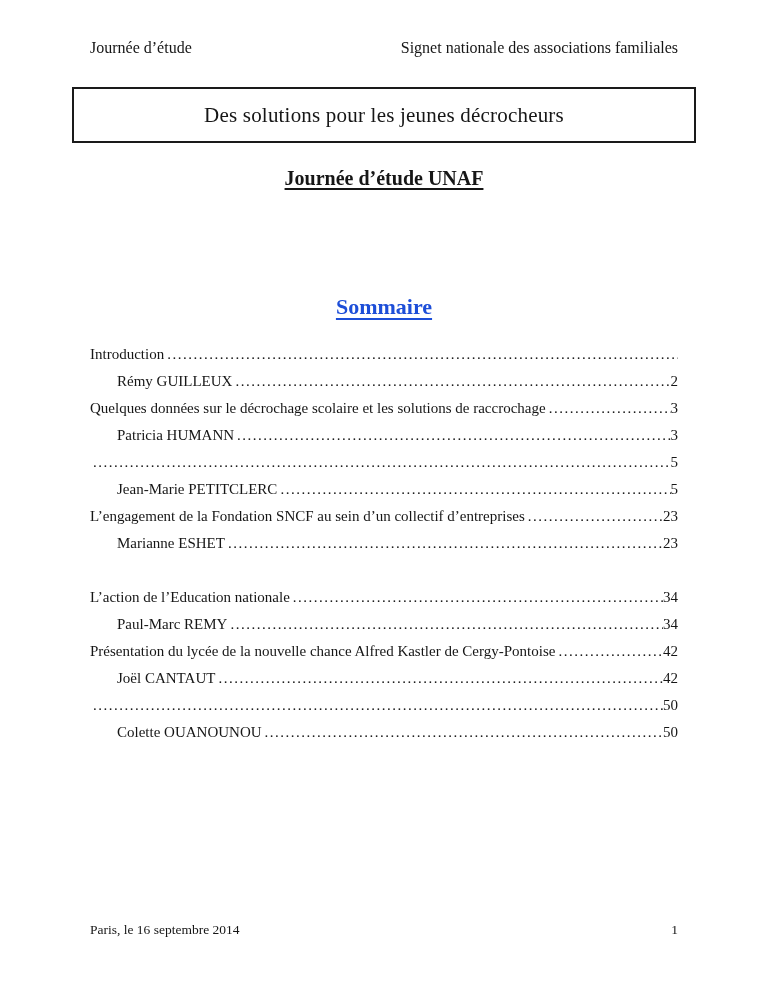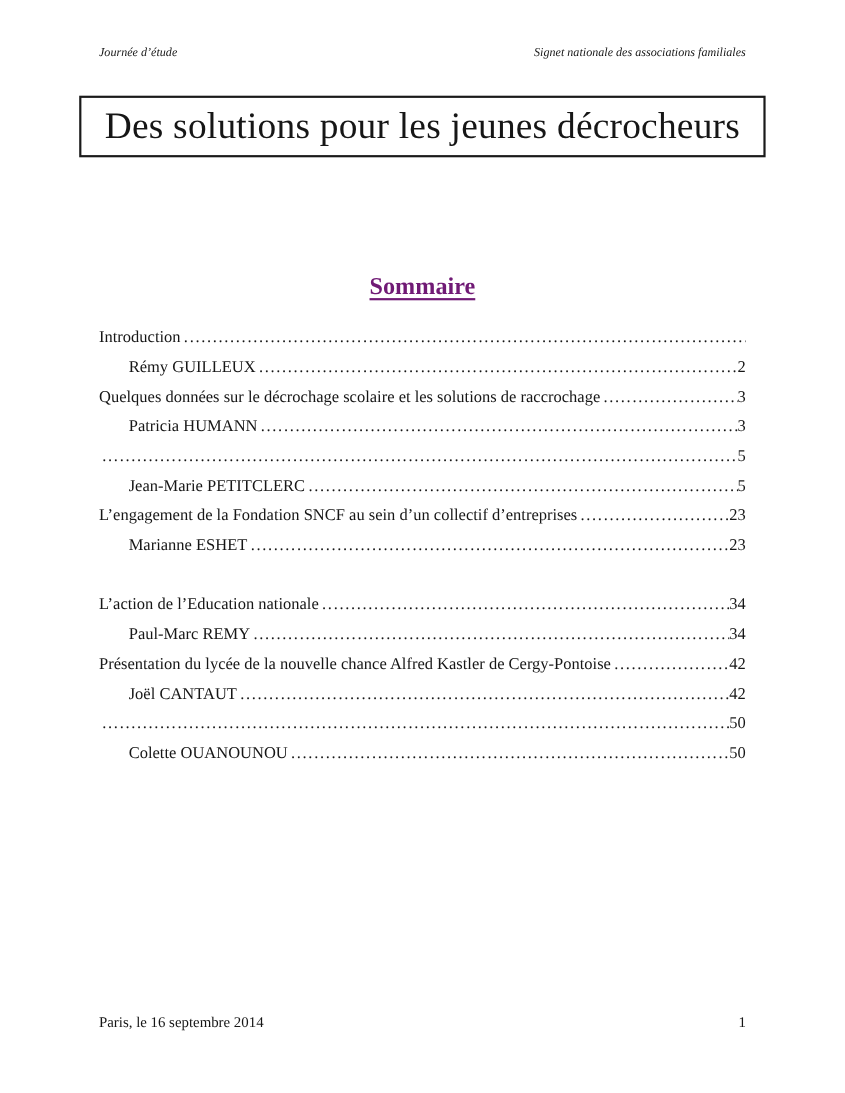--- a/index.html
+++ b/index.html
@@ -14,34 +14,33 @@
     background: #ffffff;
     font-family: "Liberation Serif", "DejaVu Serif", serif;
     color: #161616;
     overflow: hidden;
   }
   .running-header {
     display: flex;
     justify-content: space-between;
     margin: 0 90px;
     padding-top: 40px;
-    font-size: 11px;
+    font-size: 16px;
     line-height: 16px;
-    font-style: italic;
   }
   .title-box {
     margin: 31px 72px 0 72px;
     border: 2px solid #1a1a1a;
     height: 52px;
     display: flex;
     align-items: center;
     justify-content: center;
   }
   .title-box .title-text {
-    font-size: 34px;
+    font-size: 21px;
     letter-spacing: 0.2px;
     white-space: nowrap;
   }
   .subtitle {
     margin-top: 24px;
     text-align: center;
     font-size: 20px;
     font-weight: bold;
     text-decoration: underline;
     text-underline-offset: 3px;
@@ -108,22 +107,23 @@
 
   <div class="running-header">
     <span>Journée d’étude</span>
     <span>Signet nationale des associations familiales</span>
   </div>
 
   <div class="title-box">
     <span class="title-text">Des solutions pour les jeunes décrocheurs</span>
   </div>
 
+  <div class="subtitle">Journée d’étude UNAF</div>
 
-  <div class="toc-heading" style="color: #701a75;">Sommaire</div>
+  <div class="toc-heading" style="color: #1d4ed8;">Sommaire</div>
 
   <div class="toc-list">
       <div class="toc-row">
         <span class="toc-label">Introduction</span>
         <span class="toc-leader">................................................................................................................................................................................................................................................</span>
       </div>
       <div class="toc-row indent">
         <span class="toc-label">Rémy GUILLEUX</span>
         <span class="toc-leader">................................................................................................................................................................................................................................................</span>
         <span class="toc-page">2</span>

